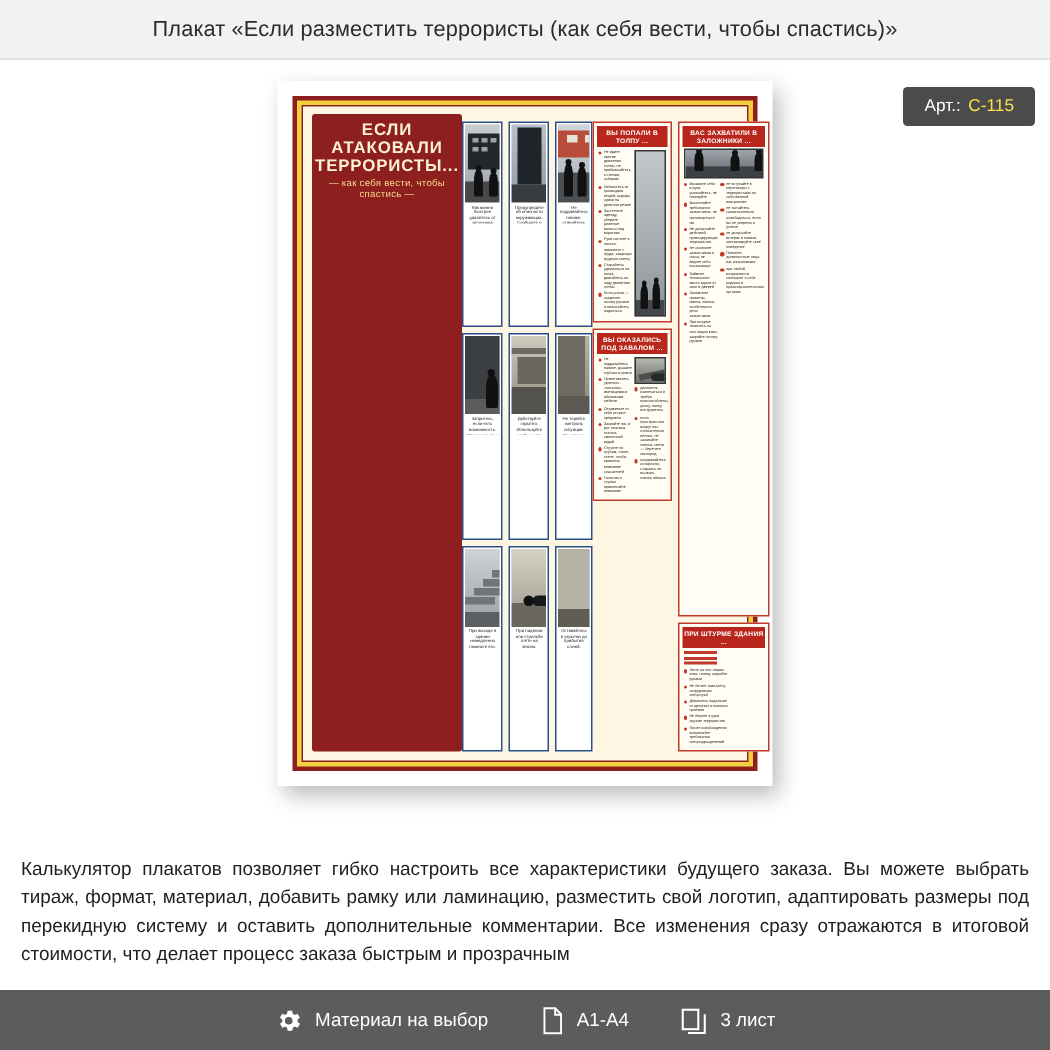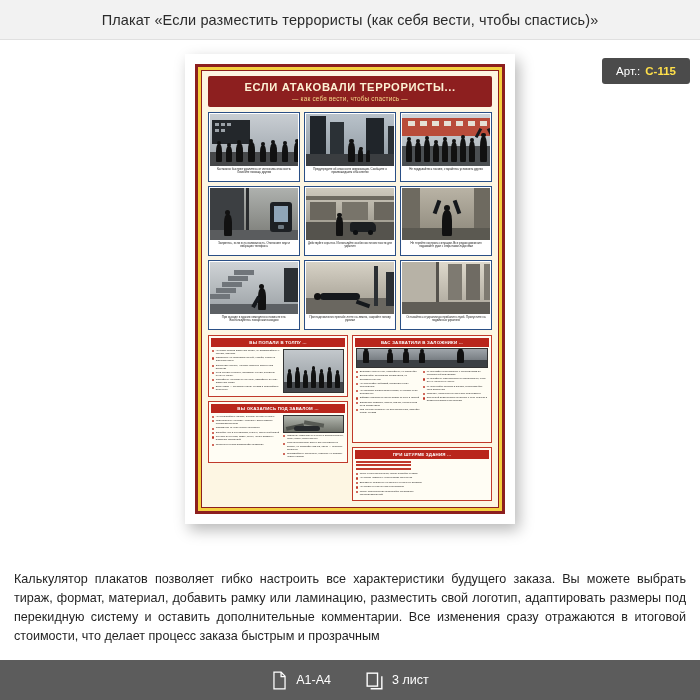--- a/index.html
+++ b/index.html
@@ -41,21 +41,21 @@
     top: 18px; right: 10px;
     background: #4b4b4b;
     color: #ffffff;
     font-size: 11.5px;
     border-radius: 3px;
     padding: 7px 14px;
     display: flex;
     gap: 5px;
     align-items: baseline;
   }
-  .art-badge .code { font-weight: bold; color: #ffe04a; }
+  .art-badge .code { font-weight: normal; color: #ffe04a; }
 
   
   .poster {
     position: relative;
     margin-top: 14px;
     width: 330px;
     height: 470px;
     background: #ffffff;
     padding: 10px;
     box-shadow: 4px 6px 14px rgba(0,0,0,.28);
@@ -69,21 +69,21 @@
     width: 100%; height: 100%;
     background: #f4d03f;
     padding: 3px;
   }
   .poster-body {
     width: 100%; height: 100%;
     background: #fdf6e3;
     border: 1px solid #8d1f1f;
     padding: 5px 6px 6px 6px;
     display: flex;
-    flex-direction: column;
+    flex-direction: row;
   }
 
   
   .poster-title-band {
     background: #8d1f1f;
     color: #fdf1d4;
     text-align: center;
     padding: 5px 2px 5px 2px;
     border-radius: 2px;
   }
@@ -643,20 +643,28 @@
         </div>
       </div>
     </div>
   </div>
 </div>
 
 <div class="description">Калькулятор плакатов позволяет гибко настроить все характеристики будущего заказа. Вы можете выбрать тираж, формат, материал, добавить рамку или ламинацию, разместить свой логотип, адаптировать размеры под перекидную систему и оставить дополнительные комментарии. Все изменения сразу отражаются в итоговой стоимости, что делает процесс заказа быстрым и прозрачным</div>
 
 <div class="footer">
 
+  <div class="footer-item">
+    <span>
+      <svg width="19" height="19" viewBox="0 0 24 24" fill="#ffffff">
+        <path d="M19.4 13a7.8 7.8 0 0 0 0-2l2-1.5-2-3.4-2.4 1a7.6 7.6 0 0 0-1.7-1l-.4-2.6h-3.9l-.4 2.6c-.6.2-1.2.6-1.7 1l-2.4-1-2 3.4L6.6 11a7.8 7.8 0 0 0 0 2l-2 1.5 2 3.4 2.4-1c.5.4 1.1.8 1.7 1l.4 2.6h3.9l.4-2.6c.6-.2 1.2-.6 1.7-1l2.4 1 2-3.4-2.1-1.5zM12 15.2A3.2 3.2 0 1 1 12 8.8a3.2 3.2 0 0 1 0 6.4z"></path>
+      </svg>
+    </span>
+    <span>Материал на выбор</span>
+  </div>
 
   <div class="footer-item">
     <span>
       <svg width="17" height="19" viewBox="0 0 20 24" fill="none" stroke="#ffffff" stroke-width="1.6">
         <path d="M3 1.5h9l5 5v16H3z"></path>
         <path d="M12 1.5v5.5h5"></path>
       </svg>
     </span>
     <span>А1-А4</span>
   </div>

